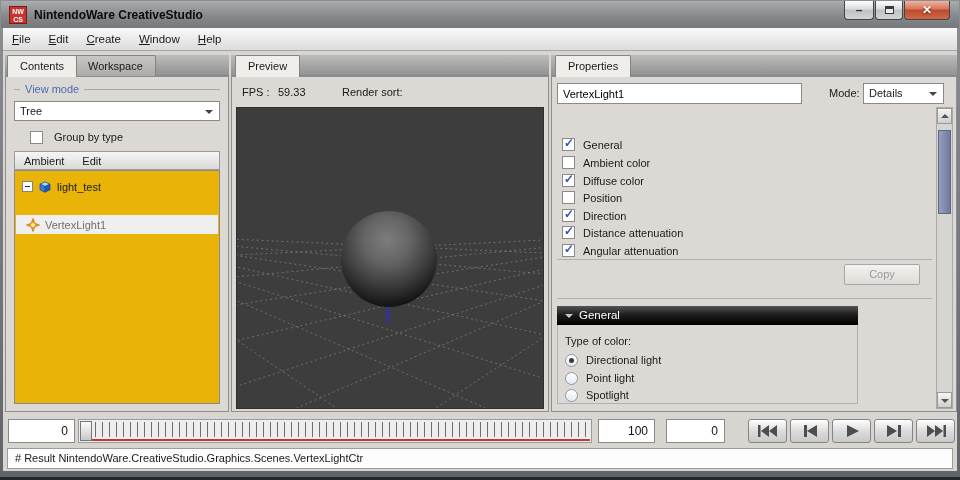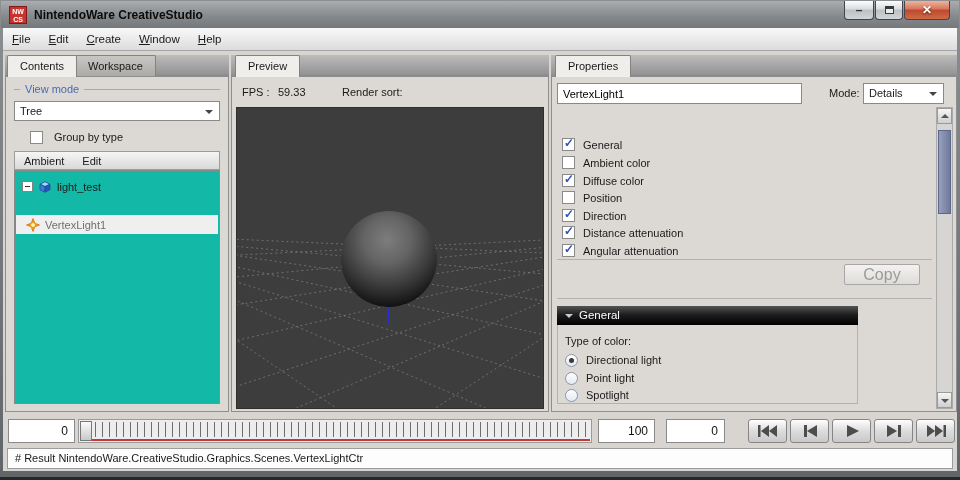--- a/index.html
+++ b/index.html
@@ -55,21 +55,21 @@
   .dd-arrow { position:absolute; right:6px; top:8px; width:0; height:0;
     border:4px solid transparent; border-top-color:#444; border-bottom:none; }
   .vm-dd { left:8px; right:8px; top:24px; }
   .checkline { position:absolute; left:24px; top:54px; display:flex; gap:11px; align-items:flex-start; }
   .cbox { width:13px; height:13px; background:#fff; border:1px solid #8a8a8a; position:relative; flex:0 0 auto; }
   .cbox .tick { display:none; position:absolute; left:1px; top:-3px; color:#2d4fc0; font-weight:bold; font-size:12px; }
   .cbox.checked .tick { display:block; }
   .ltoolbar { position:absolute; left:8px; right:8px; top:74px; height:19px;
     background:linear-gradient(#f6f6f6,#d9d9d9); border:1px solid #9c9c9c; display:flex; align-items:center; }
   .ltoolbar .titem { padding:2px 9px; }
-  .tree { position:absolute; left:8px; right:8px; top:93px; bottom:7px; background:#14b8a6; border:1px solid #8a8a8a; }
+  .tree { position:absolute; left:8px; right:8px; top:93px; bottom:7px; background:#eab308; border:1px solid #8a8a8a; }
   .tree-row { position:absolute; left:1px; right:1px; height:19px; display:flex; align-items:center; gap:5px; }
   .tree-row.muted { background:#efefef; color:#6f6f6f; }
   .expander { width:11px; height:11px; border:1px solid #848484; background:#fff; position:relative; flex:0 0 auto; }
   .expander::after { content:''; position:absolute; left:2px; top:4px; width:5px; height:1px; background:#333; }
   .ticon { width:14px; height:14px; flex:0 0 auto; }
 
   
   .fps-row { position:absolute; left:0; right:0; top:0; height:29px; }
   .fps-label { position:absolute; left:10px; top:9px; }
   .fps-value { position:absolute; left:46px; top:9px; }
@@ -90,21 +90,21 @@
   .mode-dd { left:311px; width:81px; top:6px; height:21px; line-height:19px; }
   .sec-header { position:absolute; height:19px; background:linear-gradient(#555 0%,#1e1e1e 45%,#000 100%);
     color:#fff; line-height:19px; padding-left:22px; font-size:11.5px; }
   .sec-header::before { content:''; position:absolute; left:8px; top:8px; width:0; height:0;
     border:4px solid transparent; border-top-color:#c9c9c9; border-bottom:none; }
   .cat-header { left:5px; width:375px; top:36px; }
   .checkrow { position:absolute; left:10px; display:flex; gap:8px; align-items:center; height:15px; }
   .sep { position:absolute; left:5px; width:375px; height:1px; background:#b2b2b2; }
   .copy-btn { position:absolute; left:292px; top:187px; width:76px; height:21px;
     background:linear-gradient(#f3f2f0,#dedcd8); border:1px solid #a7a7a7; border-radius:2px;
-    color:#9a9a9a; font-size:16px; text-align:center; line-height:19px; }
+    color:#9a9a9a; font-size:11px; text-align:center; line-height:19px; }
   .gen-box { position:absolute; left:5px; top:229px; width:301px; height:98px; border:1px solid #b2b2b2; }
   .gen-header { left:-1px; top:-1px; width:301px; }
   .type-label { position:absolute; left:7px; top:28px; }
   .radiorow { position:absolute; left:7px; display:flex; gap:8px; align-items:center; height:14px; }
   .radio { width:13px; height:13px; border-radius:50%; border:1px solid #8a97ae;
     background:linear-gradient(#fdfdfd,#e4eaf3); position:relative; flex:0 0 auto; }
   .radio .dot { display:none; position:absolute; left:3px; top:3px; width:5px; height:5px;
     border-radius:50%; background:#3a3a3a; }
   .radio.selected .dot { display:block; }
   .prop-scroll { position:absolute; right:3px; top:30px; bottom:2px; width:17px; background:#d7d5d2;

